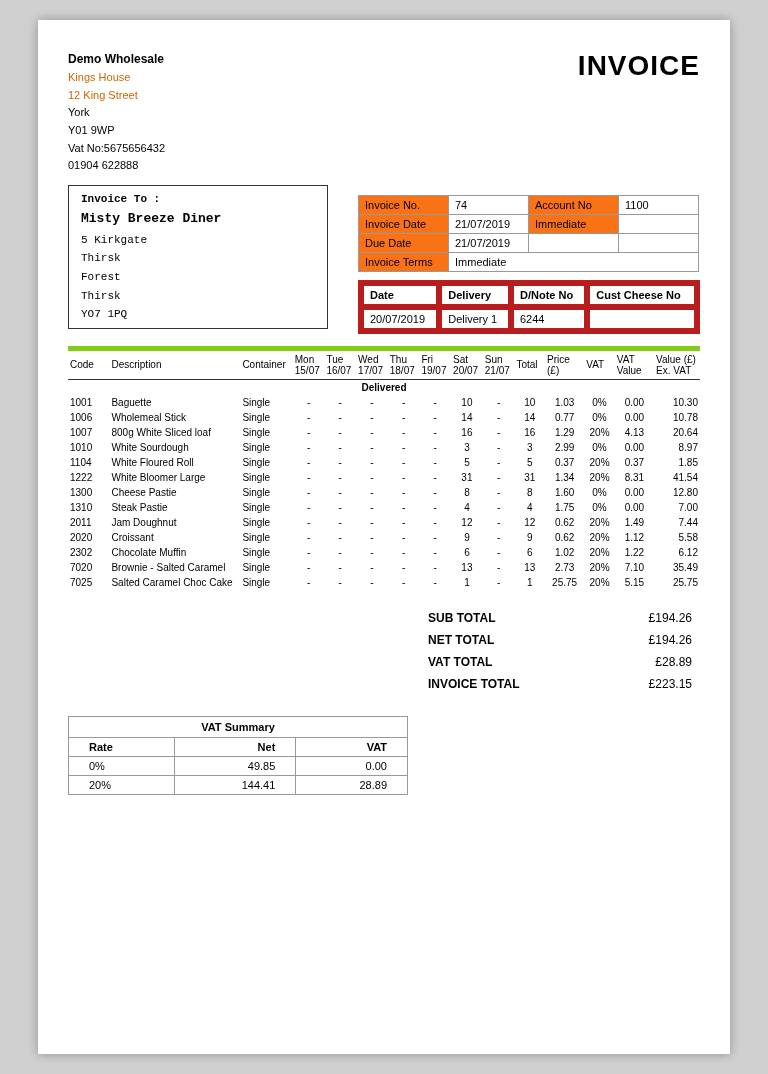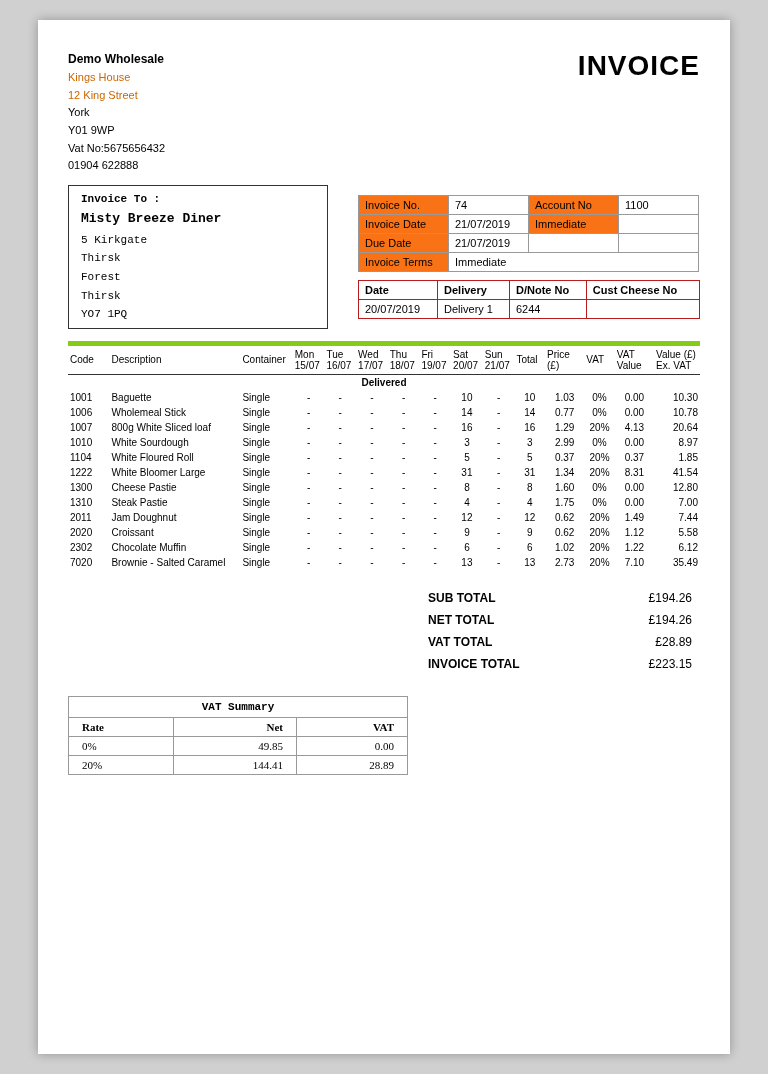--- a/index.html
+++ b/index.html
@@ -85,21 +85,21 @@
     .right-meta {
       flex: 1;
       margin-left: 30px;
     }
     .delivery-table {
       border-collapse: collapse;
       width: 100%;
       margin-top: 8px;
     }
     .delivery-table th, .delivery-table td {
-      border: 1px solid #b91c1c;
+      border: 6px solid #b91c1c;
       padding: 3px 6px;
       font-size: 11px;
       text-align: left;
     }
     .delivery-table th {
       font-weight: bold;
       background: #fff;
     }
     .main-table {
       width: 100%;
@@ -158,35 +158,33 @@
       margin-top: 20px;
       width: 340px;
     }
     .vat-summary-table {
       border-collapse: collapse;
       width: 100%;
       font-size: 11px;
     }
     .vat-summary-table th, .vat-summary-table td {
       border: 1px solid #999;
-      padding: 3px 13px;
+      padding: 3px 20px;
       text-align: right;
-      font-family: Liberation Serif, serif;
     }
     .vat-summary-table th:first-child, .vat-summary-table td:first-child {
       text-align: left;
     }
     .vat-summary-title {
       text-align: center;
       font-weight: bold;
       padding: 4px;
       border: 1px solid #999;
       border-bottom: none;
       background: #fff;
-      font-family: Liberation Mono, monospace;
     }
     .col-code { width: 38px; }
     .col-desc { width: 120px; }
     .col-container { width: 48px; }
     .col-day { width: 28px; }
     .col-total { width: 28px; }
     .col-price { width: 36px; }
     .col-vat-pct { width: 28px; }
     .col-vat-val { width: 36px; }
     .col-value { width: 42px; }
@@ -490,20 +488,37 @@
       <td>-</td>
       <td>-</td>
       <td>13</td>
       <td>-</td>
       <td>13</td>
       <td>2.73</td>
       <td>20%</td>
       <td>7.10</td>
       <td class="text-right">35.49</td>
     </tr>
+        <tr>
+      <td class="text-left">7025</td>
+      <td class="text-left">Salted Caramel Choc Cake</td>
+      <td class="text-left">Single</td>
+      <td>-</td>
+      <td>-</td>
+      <td>-</td>
+      <td>-</td>
+      <td>-</td>
+      <td>1</td>
+      <td>-</td>
+      <td>1</td>
+      <td>25.75</td>
+      <td>20%</td>
+      <td>5.15</td>
+      <td class="text-right">25.75</td>
+    </tr>
       </tbody>
   </table>
 
   <div class="totals-section">
     <table class="totals-table">
       <tbody>
           <tr>
         <td>SUB TOTAL</td>
         <td>£194.26</td>
       </tr>

